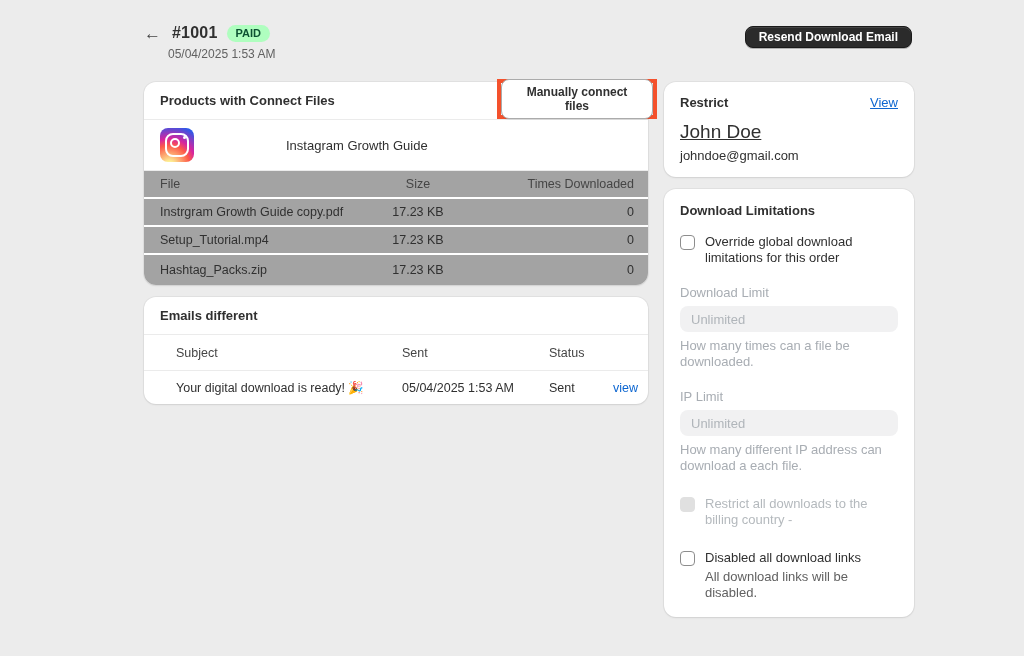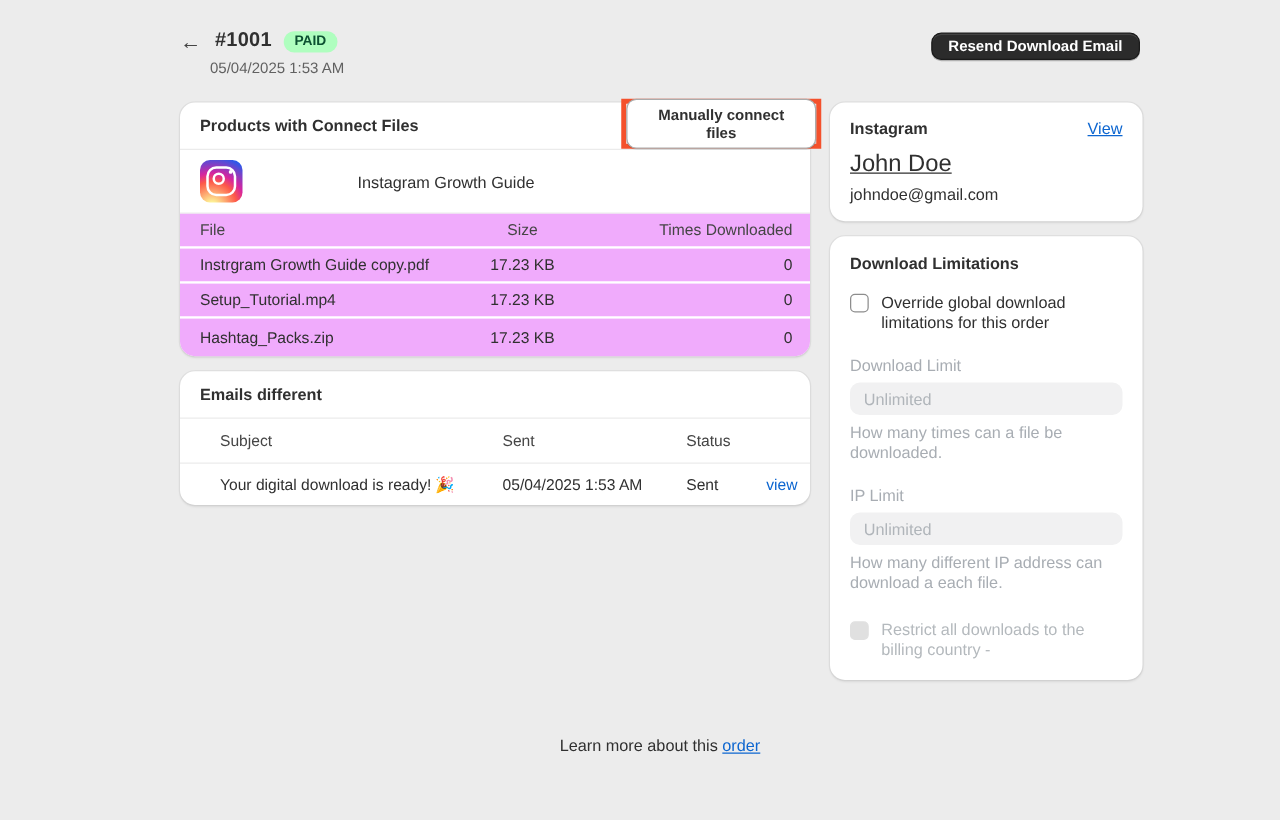--- a/index.html
+++ b/index.html
@@ -58,21 +58,21 @@
     width:34px; height:34px; border-radius:8px; position:relative; flex:0 0 auto;
     background:radial-gradient(circle at 28% 110%, #fdf497 0%, #fdf497 8%, #fd5949 45%, #d6249f 60%, #285aeb 92%);
   }
   .ig-frame { position:absolute; inset:5px; border:2px solid #fff; border-radius:8px; }
   .ig-lens { position:absolute; top:50%; left:50%; width:10px; height:10px; margin:-7px 0 0 -7px; border:2px solid #fff; border-radius:50%; }
   .ig-dot { position:absolute; top:8px; right:8px; width:3px; height:3px; background:#fff; border-radius:50%; }
 
   .file-table { border-top:1px solid #ebebeb; font-size:12.5px; }
   .frow {
     display:grid; grid-template-columns:1fr 120px 158px; align-items:center;
-    height:28px; padding:0 12px 0 16px; background:#f0abfc; border-bottom:2px solid #fff;
+    height:28px; padding:0 12px 0 16px; background:#a3a3a3; border-bottom:2px solid #fff;
   }
   .frow .c2 { text-align:center; }
   .frow .c3 { text-align:right; padding-right:2px; }
   .frow.head { color:#454545; }
   .frow:last-child { border-bottom:none; border-radius:0 0 12px 12px; height:30px; }
 
   
   .etable { border-top:1px solid #ebebeb; font-size:12.5px; }
   .erow { display:grid; grid-template-columns:226px 147px 64px 1fr; align-items:center; padding:0 20px 0 32px; }
   .erow.head { height:36px; border-bottom:1px solid #ebebeb; color:#454545; }
@@ -191,21 +191,21 @@
             <span class="view-link">view</span>
           </div>
         </div>
       </div>
     </div>
 
     <div class="col">
 
       <div class="card customer-card">
         <div class="cust-head">
-          <span class="card-title">Instagram</span>
+          <span class="card-title">Restrict</span>
           <a class="blue-link">View</a>
         </div>
         <div class="cust-name">John Doe</div>
         <div class="cust-email">johndoe@gmail.com</div>
       </div>
 
       <div class="card limits-card">
         <div class="card-title">Download Limitations</div>
 
         <div class="check-row mt16">
@@ -219,20 +219,27 @@
 
         <div class="field-label">IP Limit</div>
         <input class="text-input" type="text" disabled="" placeholder="Unlimited" style="">
         <div class="help-text">How many different IP address can download a each file.</div>
 
         <div class="check-row mt22">
           <span class="checkbox disabled"></span>
           <span class="check-label muted">Restrict all downloads to the billing country -</span>
         </div>
 
+        <div class="check-row mt22">
+          <span class="checkbox"></span>
+          <span class="check-label">
+            <span>Disabled all download links</span>
+            <span class="check-help" style="display:block">All download links will be disabled.</span>
+          </span>
+        </div>
       </div>
     </div>
   </div>
 
   <div class="footer-note">
     <span>Learn more about this</span>
     <a>order</a>
   </div>
 
 </div>

